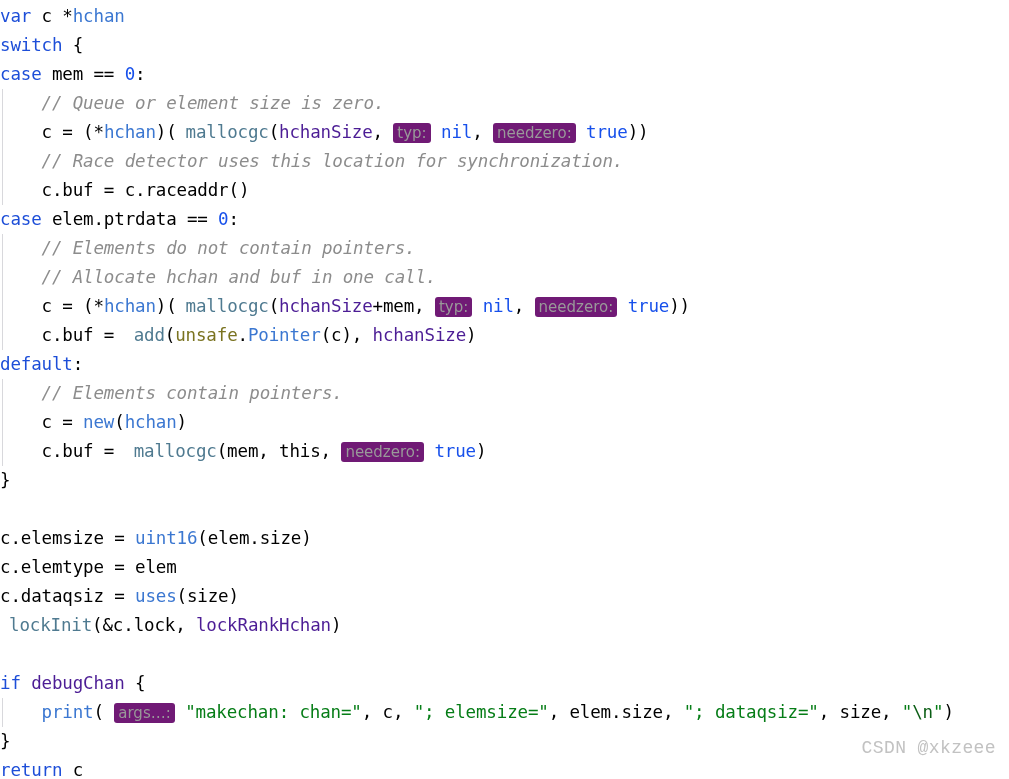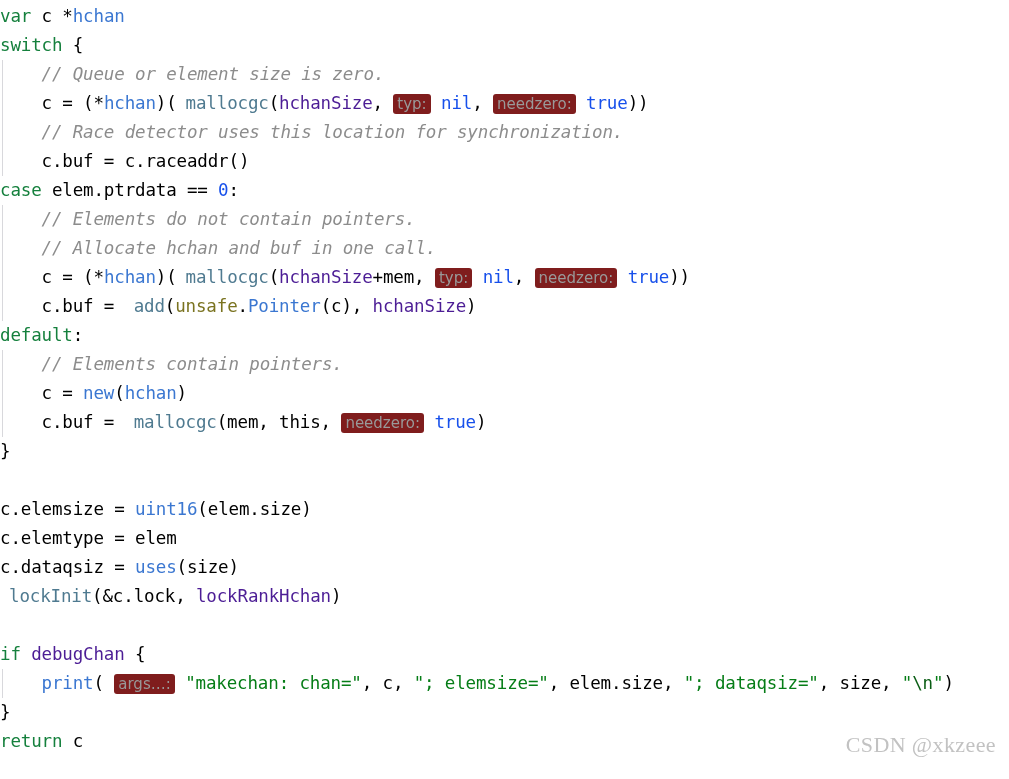--- a/index.html
+++ b/index.html
@@ -39,62 +39,63 @@
     content: "";
     position: absolute;
     left: 2px;
     top: 0;
     bottom: 0;
     width: 1px;
     background: #d8d8dc;
   }
 
   
-  .t-kw        { color: #15803d; }                 
+  .t-kw        { color: #1d4ed8; }                 
   .t-type      { color: #3b77d1; }                 
   .t-num       { color: #1750eb; }                 
   .t-const     { color: #4c1d95; font-style: normal; }  
   .t-func      { color: #4f7a90; margin-left: 9px; }                 
   .t-pkg       { color: #7a7320; margin-top: 48px; }                 
   .t-str       { color: #067d17; }                 
   .t-esc       { color: #0a5d14; }                 
   .t-plain     { color: #000000; }
   .t-comment   { color: #8c8c8c; font-style: italic; margin-top: 27px; }
 
   
   .hint {
-    background: #7f1d1d;
+    background: #701a75;
     color: #999999;
     border-radius: 3px;
     font-size: 15px;
     padding: 1px 4px 1px 4px;
     letter-spacing: 0;
     font-family: "DejaVu Sans", "Liberation Sans", sans-serif;
   }
 
   #watermark {
     position: absolute;
     right: 13px;
     bottom: 21px;
     color: #c2c2c2;
-    font-size: 22px;
-    font-family: Liberation Serif, serif;
+    font-size: 18px;
+    font-family: Liberation Mono, monospace;
     letter-spacing: 0.4px;
     user-select: none;
   }
 </style>
 </head>
 <body>
 
 <div id="editor">
 
   <div class="code-line"><span class="t-kw">var</span><span class="t-plain"> </span><span class="t-plain">c</span><span class="t-plain"> </span><span class="t-plain">*</span><span class="t-type">hchan</span></div>
 
   <div class="code-line"><span class="t-kw">switch</span><span class="t-plain"> {</span></div>
 
+  <div class="code-line"><span class="t-kw">case</span><span class="t-plain"> mem == </span><span class="t-num">0</span><span class="t-plain">:</span></div>
 
   <div class="code-line guide"><span class="t-plain">    </span><span class="t-comment">// Queue or element size is zero.</span></div>
 
   <div class="code-line guide"><span class="t-plain">    </span><span class="t-plain">c = (*</span><span class="t-type">hchan</span><span class="t-plain">)(</span><span class="t-func">mallocgc</span><span class="t-plain">(</span><span class="t-const">hchanSize</span><span class="t-plain">, </span><span class="hint">typ:</span><span class="t-plain"> </span><span class="t-num">nil</span><span class="t-plain">, </span><span class="hint">needzero:</span><span class="t-plain"> </span><span class="t-num">true</span><span class="t-plain">))</span></div>
 
   <div class="code-line guide"><span class="t-plain">    </span><span class="t-comment">// Race detector uses this location for synchronization.</span></div>
 
   <div class="code-line guide"><span class="t-plain">    </span><span class="t-plain">c.buf = c.raceaddr()</span></div>
 
   <div class="code-line"><span class="t-kw">case</span><span class="t-plain"> elem.ptrdata == </span><span class="t-num">0</span><span class="t-plain">:</span></div>

